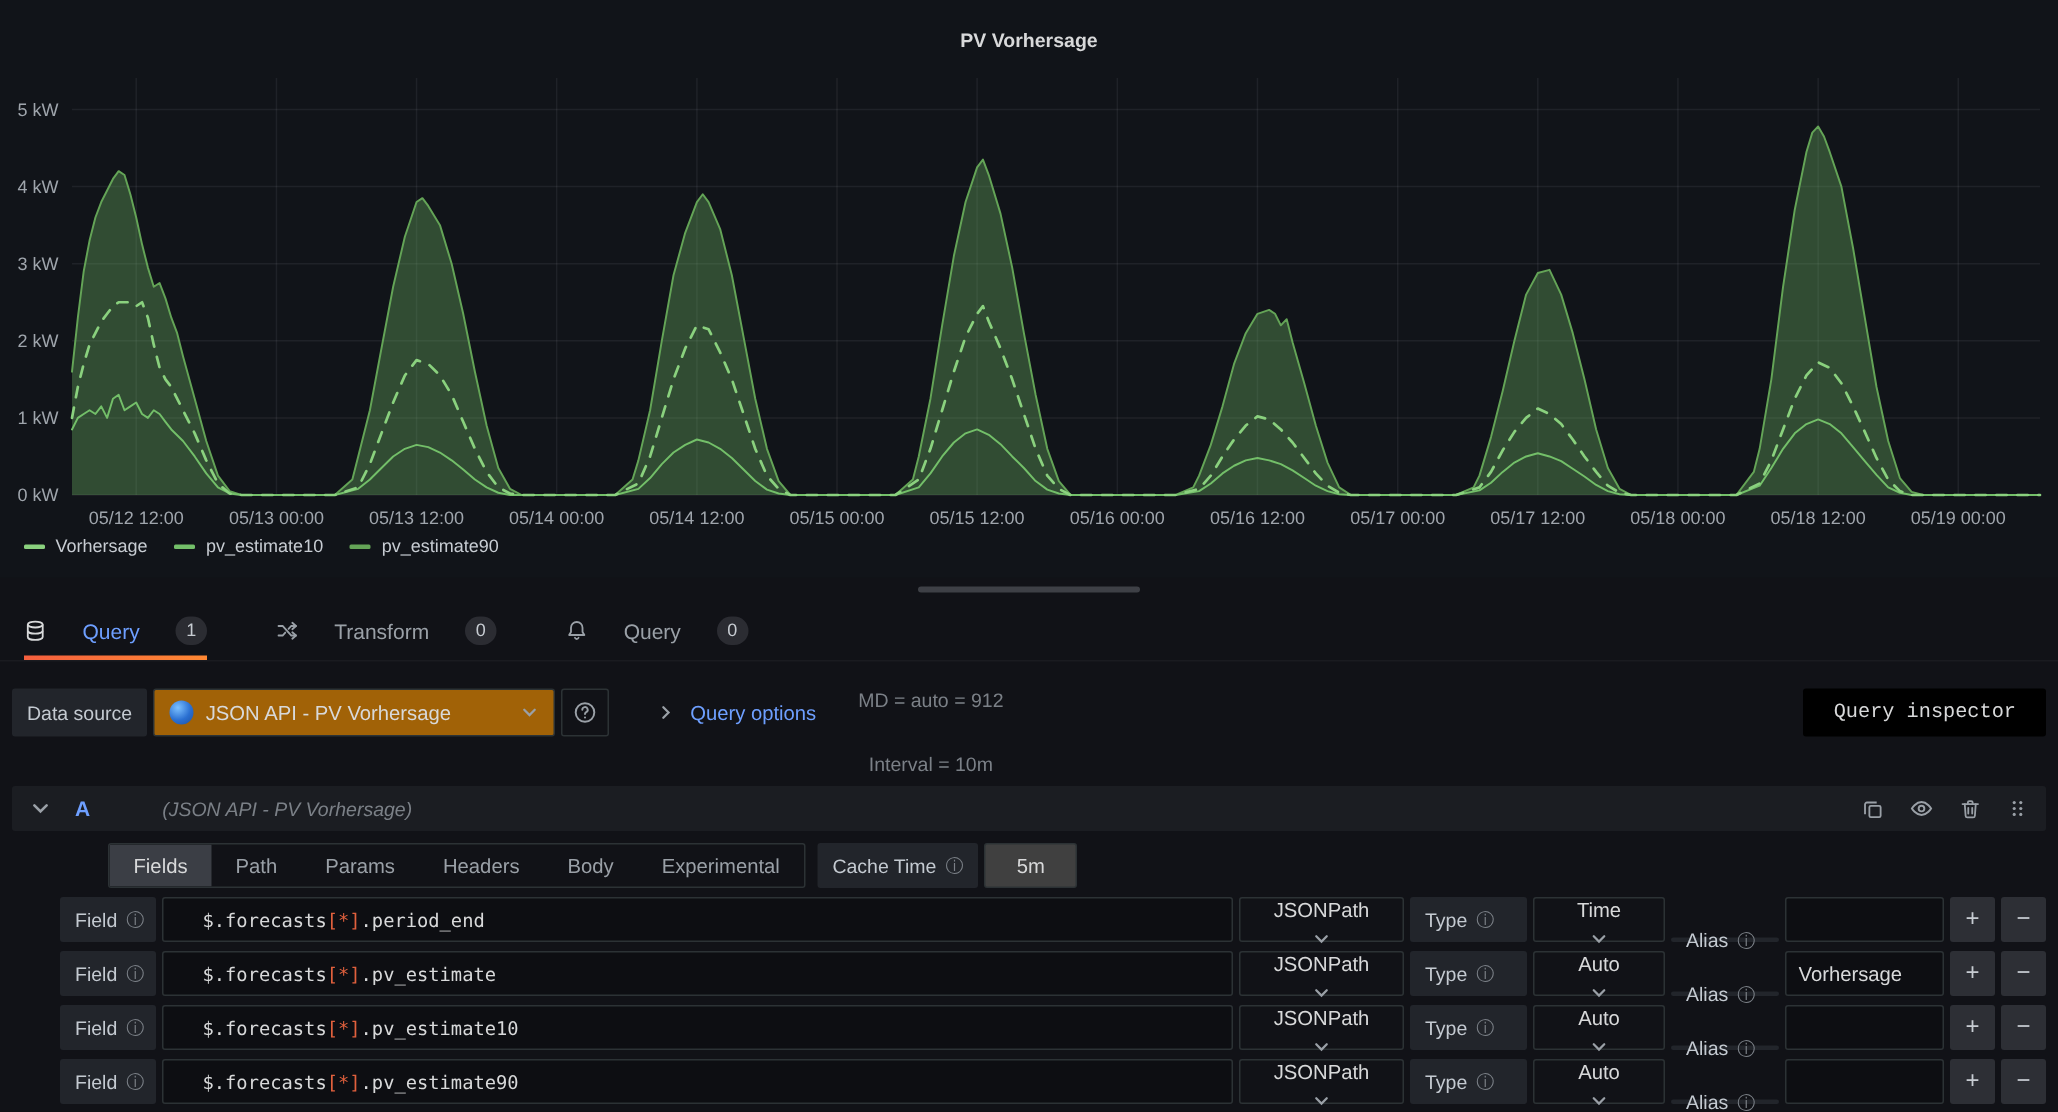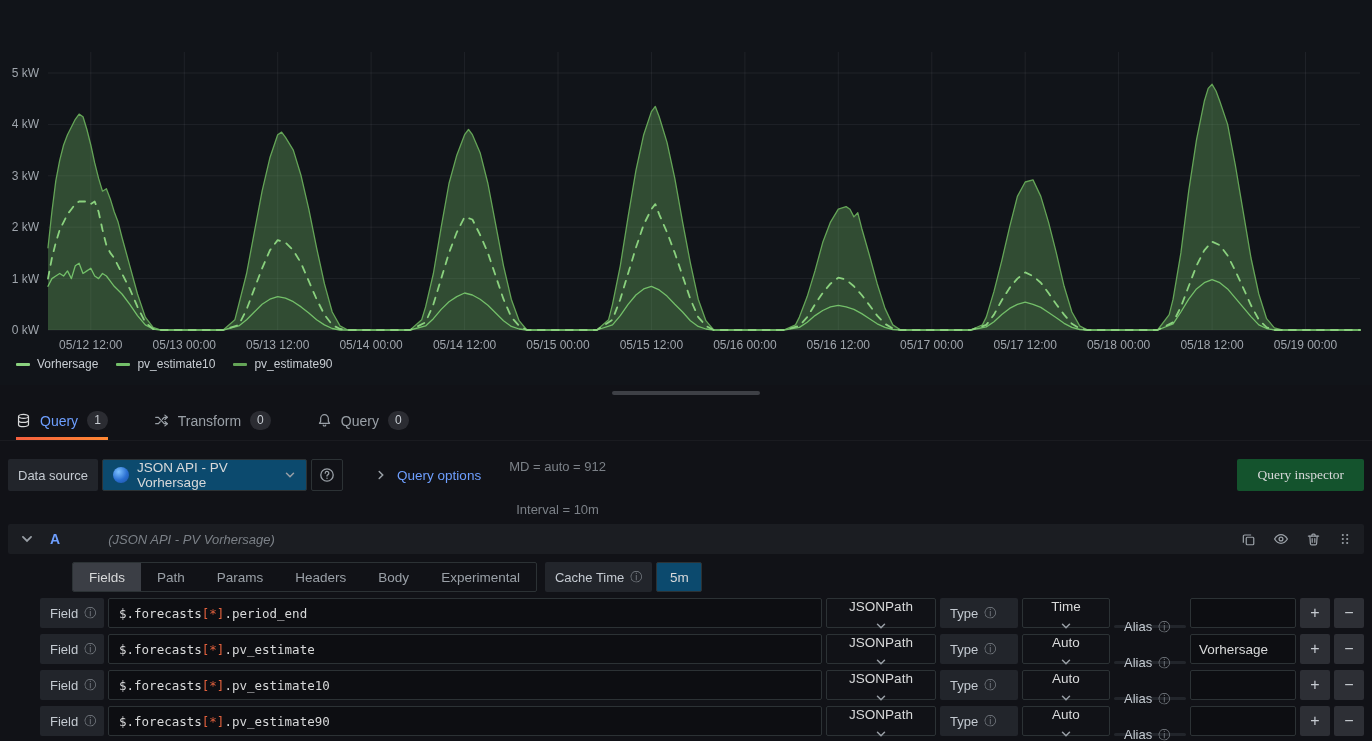--- a/index.html
+++ b/index.html
@@ -13,59 +13,59 @@
   svg.chart{position:absolute;left:0;top:0;display:block;}
   .legend{position:absolute;left:16px;top:357px;display:flex;gap:18px;align-items:center;font-size:12px;color:#c7ccd2;}
   .legend-item{display:flex;gap:7px;align-items:center;cursor:pointer;}
   .swatch{width:14px;height:3px;border-radius:1px;background:#73bf69;}
 
   .resize-row{height:16px;display:flex;justify-content:center;align-items:center;}
   .resize-handle{width:148px;height:4px;border-radius:2px;background:#3e4046;cursor:row-resize;}
 
   
   .tabs-bar{height:40px;display:flex;align-items:stretch;padding:0 16px;gap:46px;border-bottom:1px solid rgba(204,204,220,0.05);}
-  .tab{position:relative;display:flex;align-items:center;gap:9px;cursor:pointer;color:#9aa0a7;font-size:14px;}
+  .tab{position:relative;display:flex;align-items:center;gap:24px;cursor:pointer;color:#9aa0a7;font-size:14px;}
   .tab .cnt{background:rgba(204,204,220,0.14);border-radius:10px;padding:0 7px;font-size:12px;line-height:19px;color:#c7ccd2;min-width:19px;text-align:center;}
   .tab.active{color:#6e9fff;}
   .tab.active::after{content:"";position:absolute;left:0;right:0;bottom:0;height:3px;background:linear-gradient(90deg,#f55f3e,#ff8833);}
   .tab svg{color:#9aa0a7;}
   .tab.active svg{color:#d8d9da;}
 
   
   .ds-row{margin:18px 8px 0;height:32px;display:flex;align-items:stretch;gap:4px;font-size:13.5px;}
   .ilabel{background:#22252b;color:#c4cad1;border-radius:2px;display:flex;align-items:center;gap:6px;padding:0 10px;white-space:nowrap;font-size:13px;}
-  .ds-select{display:flex;align-items:center;justify-content:space-between;background:#0c4a6e;border:1px solid #2c3235;border-radius:2px;padding:0 10px;width:205px;color:#d8d9da;cursor:pointer;}
+  .ds-select{display:flex;align-items:center;justify-content:space-between;background:#a16207;border:1px solid #2c3235;border-radius:2px;padding:0 10px;width:268px;color:#d8d9da;cursor:pointer;}
   .ds-left{display:flex;align-items:center;gap:8px;}
   .ds-logo{width:16px;height:16px;border-radius:50%;background:radial-gradient(circle at 35% 30%,#7cc1ff 0%,#2a6fd1 55%,#1c4f9e 100%);flex:none;}
   .help-btn{width:32px;border:1px solid #2c3235;border-radius:2px;display:flex;align-items:center;justify-content:center;color:#9aa0a7;background:transparent;cursor:pointer;}
   .qo{display:flex;align-items:center;gap:10px;margin-left:28px;cursor:pointer;}
   .qo-link{color:#6e9fff;}
   .qo-sum{display:flex;align-items:center;gap:28px;color:#7b8087;font-size:13px;margin-left:24px;flex-direction:column;}
-  .inspector-btn{margin-left:auto;background:#14532d;color:#d8d9da;border:none;border-radius:2px;padding:0 20px;font-size:13.5px;display:flex;align-items:center;cursor:pointer;font-family:Liberation Serif, serif;}
+  .inspector-btn{margin-left:auto;background:#000000;color:#d8d9da;border:none;border-radius:2px;padding:0 20px;font-size:13.5px;display:flex;align-items:center;cursor:pointer;font-family:Liberation Mono, monospace;}
 
   
   .qa-row{margin:33px 8px 0;height:30px;background:#1b1d22;border-radius:2px;display:flex;align-items:center;padding:0 12px;cursor:pointer;}
   .qa-caret{color:#9aa0a7;display:flex;margin-right:16px;}
   .qa-ref{color:#6e9fff;font-weight:700;font-size:14px;}
   .qa-hint{color:#7b8087;font-style:italic;font-size:13px;margin-left:48px;}
   .qa-icons{margin-left:auto;display:flex;gap:17px;color:#9aa0a7;align-items:center;}
   .qa-icons .ibtn{background:none;border:none;color:#9aa0a7;display:flex;align-items:center;cursor:pointer;padding:0;}
 
   
   .editor{padding:8px 8px 0 40px;}
   .subtabs-row{display:flex;align-items:stretch;height:30px;margin-left:32px;}
   .radio-group{display:flex;border:1px solid #2c3235;border-radius:2px;background:#111217;overflow:hidden;}
   .radio{padding:0 16px;display:flex;align-items:center;color:#9aa0a7;font-size:13.5px;cursor:pointer;}
   .radio.active{background:#3b3e45;color:#d8d9da;}
   .cache-label{margin-left:8px;}
-  .cache-input{margin-left:4px;width:46px;background:#0c4a6e;border:1px solid #2c3235;border-radius:2px;display:flex;align-items:center;justify-content:center;color:#d8d9da;font-size:13.5px;cursor:text;}
+  .cache-input{margin-left:4px;width:62px;background:#404040;border:1px solid #2c3235;border-radius:2px;display:flex;align-items:center;justify-content:center;color:#d8d9da;font-size:13.5px;cursor:text;}
 
   .frow{display:flex;gap:4px;height:30px;margin-top:6px;align-items:stretch;}
   .frow .flabel{width:64px;}
-  .pinput{flex:1;display:flex;align-items:center;background:#0d0e12;border:1px solid #2c3235;border-radius:2px;padding:0 10px;font-family:"DejaVu Sans Mono",monospace;font-size:12.5px;color:#d8d9da;white-space:pre;cursor:text;overflow:hidden;}
+  .pinput{flex:1;display:flex;align-items:center;background:#0d0e12;border:1px solid #2c3235;border-radius:2px;padding:0 26px;font-family:"DejaVu Sans Mono",monospace;font-size:12.5px;color:#d8d9da;white-space:pre;cursor:text;overflow:hidden;}
   .bracket{color:#e0603d;}
   .select{display:flex;align-items:center;justify-content:space-between;background:#111217;border:1px solid #2c3235;border-radius:2px;padding:0 9px;color:#d8d9da;font-size:13.5px;cursor:pointer;gap:6px;flex-direction:column;}
   .sel-lang{width:110px;}
   .sel-type{width:88px;}
   .w-type{width:78px;}
   .w-alias{width:72px;margin-top:27px;}
   .ainput{width:106px;background:#0d0e12;border:1px solid #2c3235;border-radius:2px;color:#d8d9da;font-size:13.5px;padding:0 8px;font-family:inherit;}
   .sqbtn{width:30px;background:#2d2f35;border:none;border-radius:2px;color:#c7ccd2;font-size:16px;display:flex;align-items:center;justify-content:center;cursor:pointer;font-family:inherit;padding:0;}
 
   .info{color:#7b8087;font-family:"DejaVu Sans",sans-serif;font-size:12px;line-height:1;}
@@ -116,20 +116,21 @@
         <text x="1118.6" y="349" fill="#9fa5ac" font-size="12" text-anchor="middle" font-family="Liberation Sans, sans-serif">05/18 00:00</text>
         <line x1="1212.1" x2="1212.1" y1="52" y2="330" stroke="rgba(204,204,220,0.08)"></line>
         <text x="1212.1" y="349" fill="#9fa5ac" font-size="12" text-anchor="middle" font-family="Liberation Sans, sans-serif">05/18 12:00</text>
         <line x1="1305.5" x2="1305.5" y1="52" y2="330" stroke="rgba(204,204,220,0.08)"></line>
         <text x="1305.5" y="349" fill="#9fa5ac" font-size="12" text-anchor="middle" font-family="Liberation Sans, sans-serif">05/19 00:00</text>
         <path d="M48.0,247.8L51.9,211.8L55.8,180.9L59.7,160.4L63.6,145.0L67.5,134.7L71.4,127.0L75.3,119.3L79.1,114.1L83.0,116.7L86.9,129.5L90.8,145.0L94.7,162.9L98.6,178.4L102.5,191.2L106.4,188.7L110.3,198.9L114.2,211.8L118.1,222.1L122.0,237.5L129.8,265.8L137.5,294.0L145.3,317.1L153.1,327.4L160.9,330.0L223.2,330.0L234.9,319.7L238.8,304.3L246.6,273.5L254.3,232.3L262.1,191.2L269.9,157.8L277.7,134.7L281.6,132.1L285.5,137.3L293.3,150.1L301.1,175.8L308.8,209.2L316.6,247.8L324.4,283.7L332.2,312.0L340.0,325.9L347.8,330.0L410.1,330.0L421.7,319.7L425.6,306.9L433.4,273.5L441.2,227.2L449.0,183.5L456.8,155.2L464.6,134.7L468.5,129.5L472.4,134.7L480.1,152.7L487.9,183.5L495.7,224.6L503.5,265.8L511.3,299.2L519.1,320.7L526.9,330.0L596.9,330.0L608.6,319.7L612.5,304.3L620.3,265.8L628.1,216.9L635.9,170.7L643.7,134.7L651.4,111.6L655.3,106.4L659.2,116.7L667.0,142.4L674.8,178.4L682.6,222.1L690.4,263.2L698.2,299.2L705.9,320.7L713.7,330.0L783.8,330.0L795.5,324.9L799.4,317.1L807.2,296.6L815.0,270.9L822.7,242.6L830.5,222.1L838.3,209.2L846.1,206.6L850.0,209.2L853.9,216.9L857.8,212.8L861.7,228.2L869.5,255.5L877.2,283.7L885.0,308.4L892.8,324.9L900.6,330.0L970.7,330.0L982.4,324.9L986.3,317.1L994.0,291.4L1001.8,260.6L1009.6,227.2L1017.4,196.4L1025.2,182.0L1033.0,179.9L1040.8,196.4L1048.5,222.1L1056.3,252.9L1064.1,286.3L1071.9,312.0L1079.7,325.9L1087.5,330.0L1157.6,330.0L1169.2,314.6L1173.1,299.2L1180.9,252.9L1188.7,191.2L1196.5,139.8L1204.3,101.3L1208.2,88.4L1212.1,84.3L1216.0,91.0L1219.8,101.3L1227.6,124.4L1235.4,165.5L1243.2,211.8L1251.0,258.0L1258.8,294.0L1266.6,318.7L1274.4,327.9L1282.1,330.0L1360.0,330.0L1360.0,330.0L48.0,330.0Z" fill="rgba(115,191,105,0.33)" stroke="none"></path>
         <path d="M48.0,247.8L51.9,211.8L55.8,180.9L59.7,160.4L63.6,145.0L67.5,134.7L71.4,127.0L75.3,119.3L79.1,114.1L83.0,116.7L86.9,129.5L90.8,145.0L94.7,162.9L98.6,178.4L102.5,191.2L106.4,188.7L110.3,198.9L114.2,211.8L118.1,222.1L122.0,237.5L129.8,265.8L137.5,294.0L145.3,317.1L153.1,327.4L160.9,330.0L223.2,330.0L234.9,319.7L238.8,304.3L246.6,273.5L254.3,232.3L262.1,191.2L269.9,157.8L277.7,134.7L281.6,132.1L285.5,137.3L293.3,150.1L301.1,175.8L308.8,209.2L316.6,247.8L324.4,283.7L332.2,312.0L340.0,325.9L347.8,330.0L410.1,330.0L421.7,319.7L425.6,306.9L433.4,273.5L441.2,227.2L449.0,183.5L456.8,155.2L464.6,134.7L468.5,129.5L472.4,134.7L480.1,152.7L487.9,183.5L495.7,224.6L503.5,265.8L511.3,299.2L519.1,320.7L526.9,330.0L596.9,330.0L608.6,319.7L612.5,304.3L620.3,265.8L628.1,216.9L635.9,170.7L643.7,134.7L651.4,111.6L655.3,106.4L659.2,116.7L667.0,142.4L674.8,178.4L682.6,222.1L690.4,263.2L698.2,299.2L705.9,320.7L713.7,330.0L783.8,330.0L795.5,324.9L799.4,317.1L807.2,296.6L815.0,270.9L822.7,242.6L830.5,222.1L838.3,209.2L846.1,206.6L850.0,209.2L853.9,216.9L857.8,212.8L861.7,228.2L869.5,255.5L877.2,283.7L885.0,308.4L892.8,324.9L900.6,330.0L970.7,330.0L982.4,324.9L986.3,317.1L994.0,291.4L1001.8,260.6L1009.6,227.2L1017.4,196.4L1025.2,182.0L1033.0,179.9L1040.8,196.4L1048.5,222.1L1056.3,252.9L1064.1,286.3L1071.9,312.0L1079.7,325.9L1087.5,330.0L1157.6,330.0L1169.2,314.6L1173.1,299.2L1180.9,252.9L1188.7,191.2L1196.5,139.8L1204.3,101.3L1208.2,88.4L1212.1,84.3L1216.0,91.0L1219.8,101.3L1227.6,124.4L1235.4,165.5L1243.2,211.8L1251.0,258.0L1258.8,294.0L1266.6,318.7L1274.4,327.9L1282.1,330.0L1360.0,330.0" fill="none" stroke="#64a457" stroke-width="1.3" stroke-linejoin="round" stroke-linecap="round"></path>
         <path d="M48.0,286.3L51.9,278.6L55.8,276.0L59.7,273.5L63.6,276.0L67.5,270.9L71.4,278.6L75.3,265.8L79.1,263.2L83.0,273.5L86.9,270.9L90.8,268.3L94.7,276.0L98.6,278.6L102.5,273.5L106.4,276.0L110.3,281.2L114.2,286.3L122.0,294.0L129.8,304.3L137.5,315.6L145.3,324.9L153.1,329.0L160.9,330.0L223.2,330.0L238.8,325.9L246.6,319.7L254.3,312.0L262.1,304.3L269.9,299.2L277.7,296.6L285.5,298.1L293.3,301.7L301.1,306.9L308.8,313.0L316.6,319.7L324.4,324.9L332.2,328.5L340.0,330.0L410.1,330.0L425.6,325.9L433.4,318.7L441.2,309.4L449.0,301.7L456.8,296.6L464.6,293.0L472.4,295.0L480.1,299.2L487.9,305.3L495.7,313.0L503.5,320.7L511.3,326.4L519.1,329.0L526.9,330.0L596.9,330.0L612.5,324.9L620.3,315.6L628.1,304.3L635.9,295.0L643.7,288.9L651.4,286.3L659.2,289.9L667.0,296.1L674.8,304.3L682.6,312.0L690.4,320.7L698.2,326.4L705.9,329.0L713.7,330.0L783.8,330.0L799.4,327.4L807.2,322.3L815.0,315.6L822.7,310.5L830.5,306.9L838.3,305.3L846.1,306.9L853.9,309.4L861.7,313.6L869.5,318.7L877.2,323.8L885.0,327.4L892.8,329.5L900.6,330.0L970.7,330.0L986.3,326.9L994.0,321.8L1001.8,314.6L1009.6,308.4L1017.4,304.3L1025.2,302.2L1033.0,304.3L1040.8,307.4L1048.5,312.5L1056.3,317.7L1064.1,323.3L1071.9,327.4L1079.7,329.5L1087.5,330.0L1157.6,330.0L1173.1,323.8L1180.9,312.0L1188.7,299.2L1196.5,288.9L1204.3,282.7L1212.1,279.6L1219.8,282.7L1227.6,288.9L1235.4,298.1L1243.2,307.4L1251.0,316.6L1258.8,324.9L1266.6,328.5L1274.4,330.0L1360.0,330.0" fill="none" stroke="#73bf69" stroke-width="1.3" stroke-linejoin="round" stroke-linecap="round"></path>
         <path d="M48.0,278.6L51.9,258.0L55.8,242.6L59.7,229.8L63.6,222.1L67.5,214.3L71.4,209.2L75.3,204.1L79.1,201.5L86.9,201.5L90.8,204.1L94.7,201.5L98.6,211.8L102.5,229.8L106.4,245.2L110.3,252.9L114.2,258.0L122.0,273.5L129.8,288.9L137.5,306.9L145.3,322.3L153.1,329.0L160.9,330.0L223.2,330.0L238.8,324.9L246.6,309.4L254.3,288.9L262.1,268.3L269.9,250.3L277.7,240.1L285.5,242.6L293.3,250.3L301.1,263.2L308.8,281.2L316.6,299.2L324.4,314.6L332.2,324.9L340.0,329.0L347.8,330.0L410.1,330.0L425.6,322.3L433.4,304.3L441.2,278.6L449.0,252.9L456.8,232.3L464.6,216.9L472.4,219.5L480.1,234.9L487.9,252.9L495.7,276.0L503.5,299.2L511.3,317.1L519.1,325.9L526.9,330.0L596.9,330.0L612.5,319.7L620.3,299.2L628.1,273.5L635.9,247.8L643.7,224.6L651.4,209.2L655.3,204.1L659.2,214.3L667.0,232.3L674.8,252.9L682.6,276.0L690.4,299.2L698.2,317.1L705.9,325.9L713.7,330.0L783.8,330.0L799.4,325.9L807.2,317.1L815.0,304.3L822.7,293.0L830.5,283.7L838.3,277.6L846.1,279.6L853.9,286.3L861.7,295.0L869.5,305.3L877.2,315.6L885.0,323.8L892.8,328.5L900.6,330.0L970.7,330.0L986.3,324.9L994.0,314.6L1001.8,300.2L1009.6,287.9L1017.4,278.6L1025.2,272.4L1033.0,276.0L1040.8,282.7L1048.5,293.0L1056.3,304.3L1064.1,314.6L1071.9,323.8L1079.7,328.5L1087.5,330.0L1157.6,330.0L1173.1,322.3L1180.9,306.9L1188.7,286.3L1196.5,265.8L1204.3,250.3L1212.1,241.6L1219.8,245.2L1227.6,255.5L1235.4,270.9L1243.2,287.9L1251.0,305.3L1258.8,319.7L1266.6,327.4L1274.4,330.0L1360.0,330.0" fill="none" stroke="#8ad17e" stroke-width="1.8" stroke-linejoin="round" stroke-linecap="round" stroke-dasharray="7 7"></path>
       </svg>
+    <h2 class="chart-title">PV Vorhersage</h2>
     <div class="legend">
       <div class="legend-item">
         <span class="swatch" style="background: rgb(138, 209, 126);"></span>
         <span>Vorhersage</span>
       </div>
       <div class="legend-item">
         <span class="swatch" style="background: rgb(115, 191, 105);"></span>
         <span>pv_estimate10</span>
       </div>
       <div class="legend-item">

